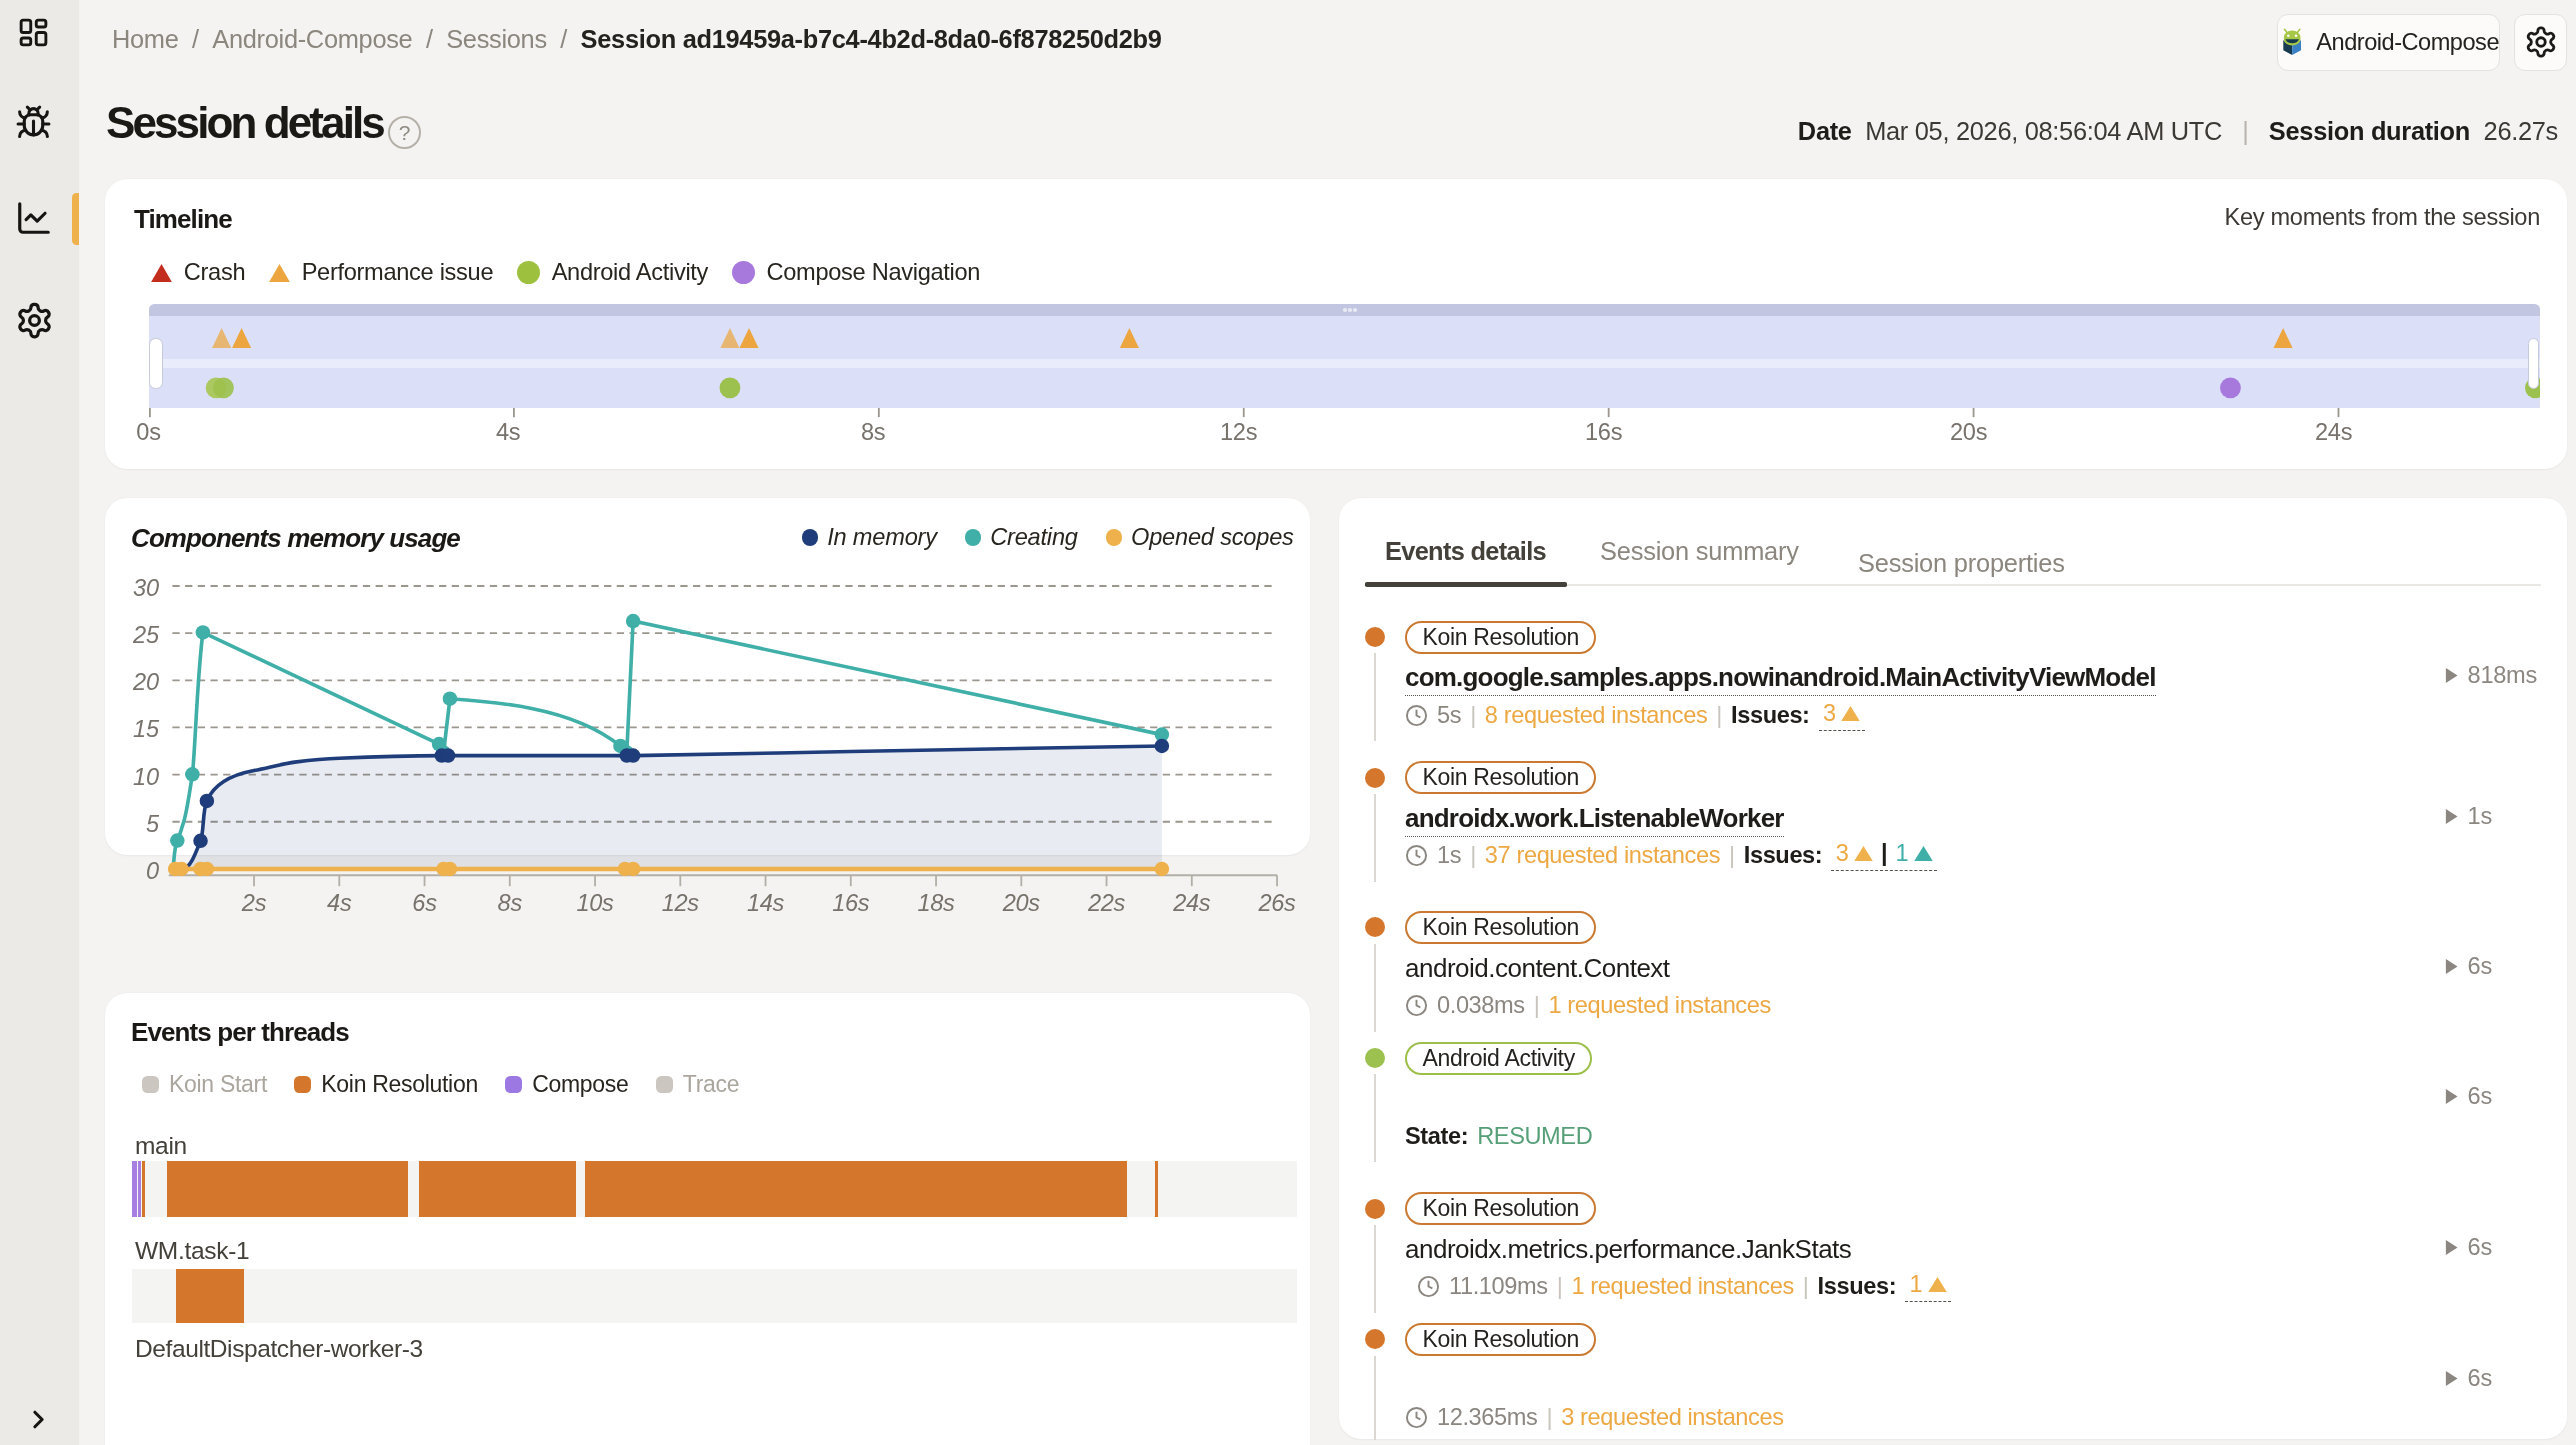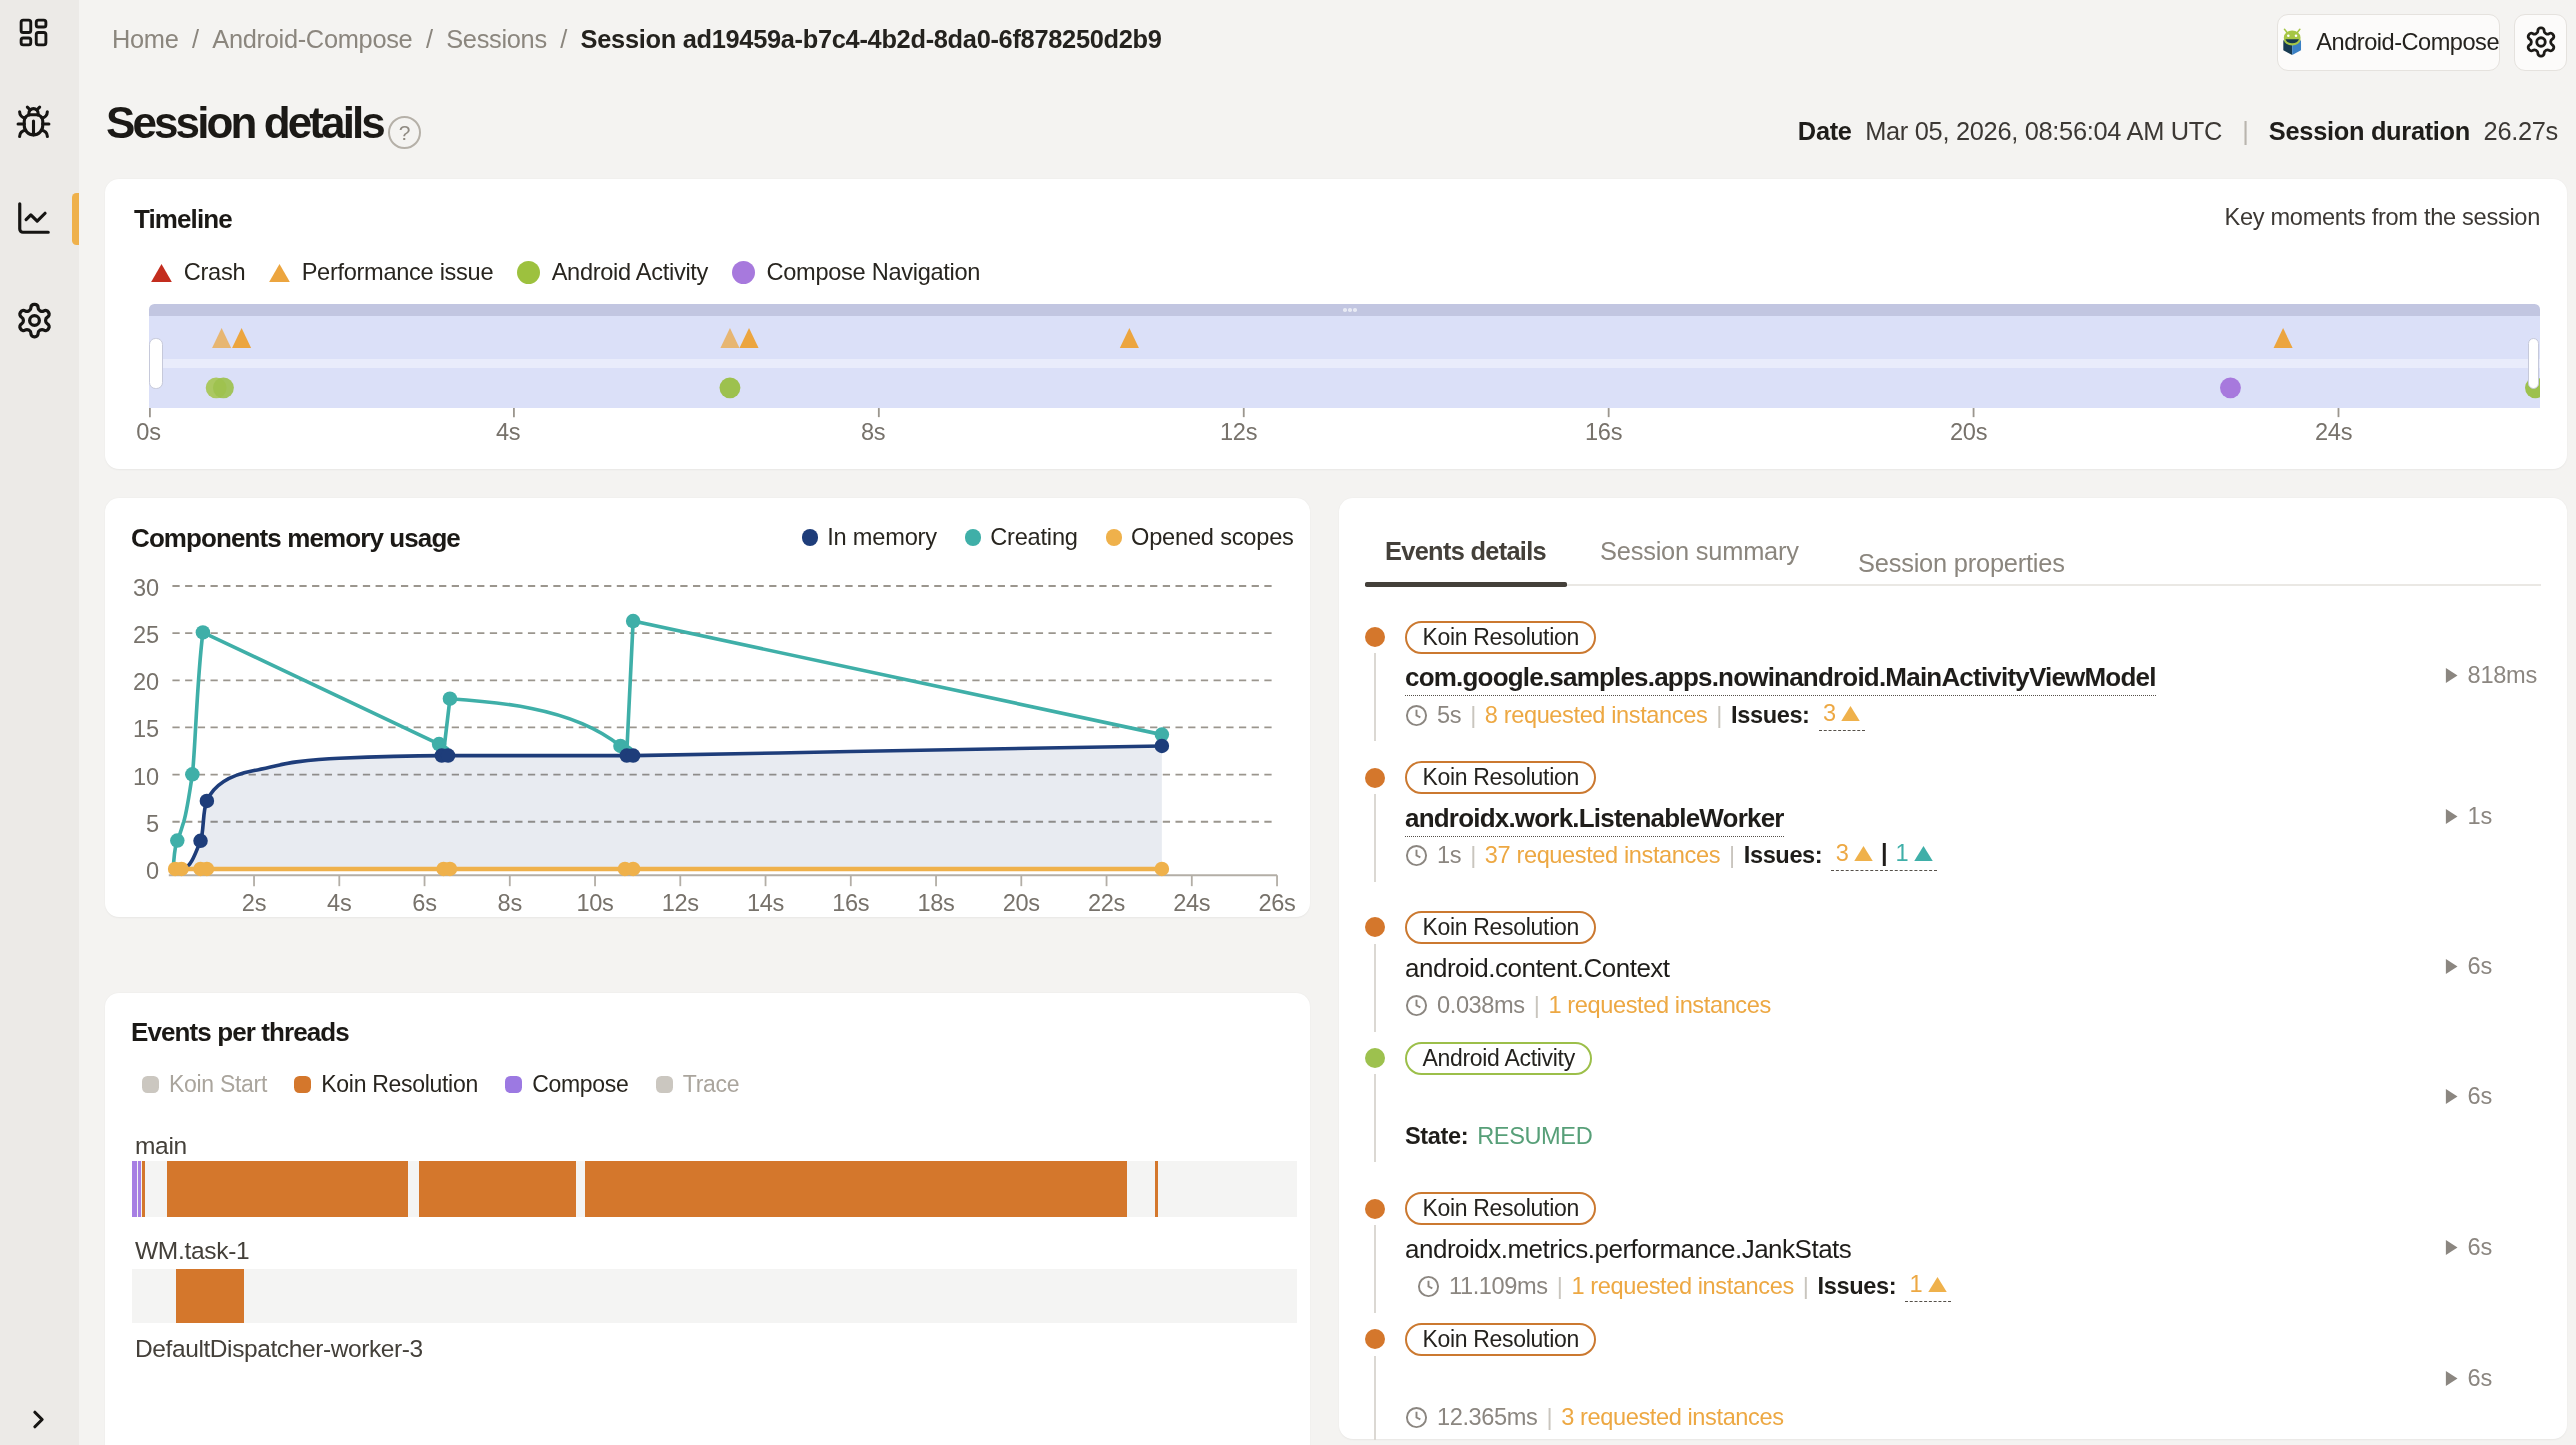--- a/index.html
+++ b/index.html
@@ -5,21 +5,21 @@
   * { margin:0; padding:0; box-sizing:border-box; }
   html,body { width:2576px; height:1445px; overflow:hidden; }
   body {
     font-family:"Liberation Sans", sans-serif;
     background:#f4f3f1;
     color:#1c1a17;
     position:relative;
     letter-spacing:-0.3px;
   }
   .abs { position:absolute; }
-  .card { position:absolute; background:#fff; border-radius:14px; box-shadow:0 0.9px 1.8px rgba(27,25,22,0.05); }
+  .card { position:absolute; background:#fff; border-radius:22px; box-shadow:0 0.9px 1.8px rgba(27,25,22,0.05); }
   svg { display:block; }
 </style>
 </head>
 <body>
 
 <div class="abs" style="left:0;top:0;width:79px;height:1445px;background:#eceae7;"></div>
 <div class="abs" style="left:17px;top:16.3px;">
   <svg width="33" height="33" viewBox="0 0 24 24" fill="none" stroke="#161513" stroke-width="2.1" stroke-linecap="round" stroke-linejoin="round">
       <rect x="3" y="3" width="7" height="9" rx="1.5"></rect>
       <rect x="14" y="3" width="7" height="5" rx="1.5"></rect>
@@ -147,21 +147,21 @@
     <span class="abs" style="left:-12.7px;">0s</span>
     <span class="abs" style="left:347px;">4s</span>
     <span class="abs" style="left:712px;">8s</span>
     <span class="abs" style="left:1071px;">12s</span>
     <span class="abs" style="left:1436px;">16s</span>
     <span class="abs" style="left:1801px;">20s</span>
     <span class="abs" style="left:2166px;">24s</span>
   </div>
 </div>
 
-<div class="card" style="left:105px;top:498px;width:1205px;height:419px;">
+<div class="card" style="left:105px;top:498px;width:1205px;height:357px;font-style:italic;">
   <div class="abs" style="left:26px;top:24.5px;font-size:26px;font-weight:bold;color:#1b1916;letter-spacing:-0.9px;">Components memory usage</div>
   <div class="abs" style="right:16.3px;top:26px;display:flex;align-items:center;gap:9px;font-size:23.6px;color:#28251f;white-space:nowrap;letter-spacing:-0.2px;">
     <span style="width:16.3px;height:16.3px;border-radius:50%;background:#1e3d7a;display:inline-block;"></span>
       <span>In memory</span>
     <span style="width:10px;"></span>
     <span style="width:16.3px;height:16.3px;border-radius:50%;background:#3fafa8;display:inline-block;"></span>
       <span>Creating</span>
     <span style="width:10px;"></span>
     <span style="width:16.3px;height:16.3px;border-radius:50%;background:#efb14b;display:inline-block;"></span>
       <span>Opened scopes</span>

